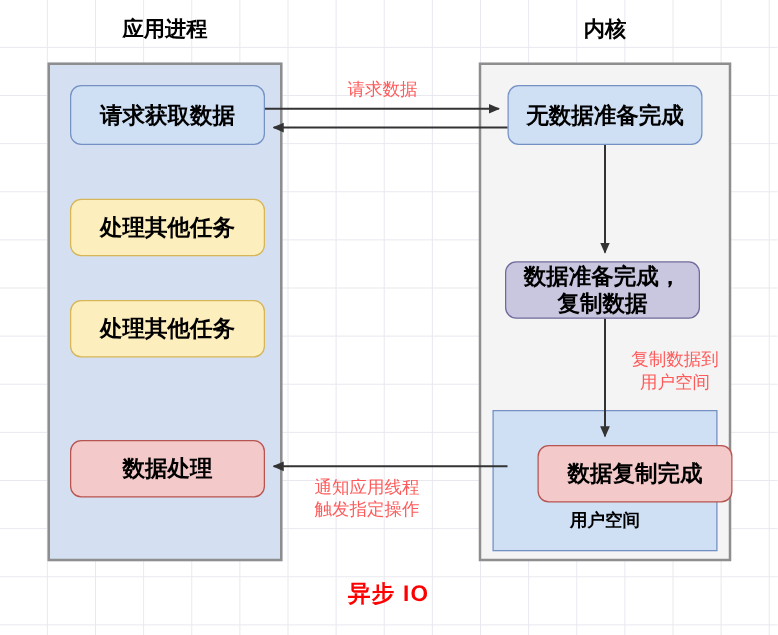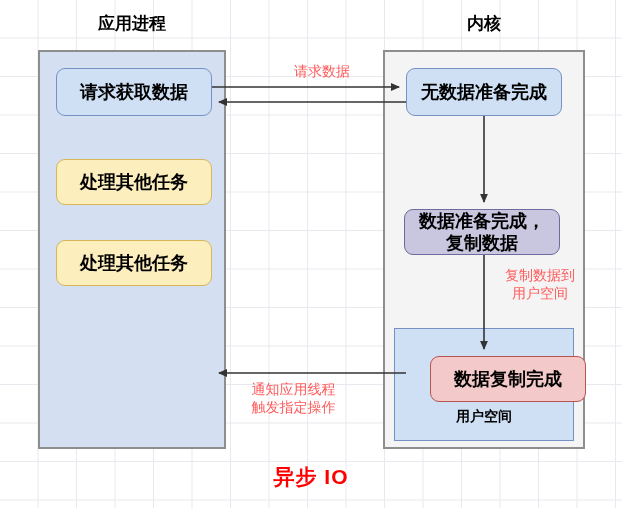--- a/index.html
+++ b/index.html
@@ -109,21 +109,21 @@
     text-align: center;
     white-space: pre-line;
     line-height: 1.25;
   }
   
   #footer-title {
     position: absolute;
     left: 0; top: 463px; width: 622px;
     text-align: center;
     color: #ff0000;
-    font-size: 21px;
+    font-size: 18px;
     font-weight: bold;
     letter-spacing: 1px;
   }
   svg#arrows {
     position: absolute;
     left: 0; top: 0;
     width: 622px;
     height: 508px;
     pointer-events: none;
   }
@@ -136,20 +136,21 @@
   <div class="lbl section-title" style="left:38px; top:14px; width:188px;">应用进程</div>
   <div class="lbl section-title" style="left:383px; top:14px; width:202px;font-family:Liberation Serif, serif;">内核</div>
 
   <div id="app-container" class="container-box"></div>
   <div id="kernel-container" class="container-box"></div>
   <div id="userspace-container" class="container-box"></div>
 
   <div id="node-request" class="node node-blue">请求获取数据</div>
   <div id="node-other1" class="node node-yellow">处理其他任务</div>
   <div id="node-other2" class="node node-yellow">处理其他任务</div>
+  <div id="node-process" class="node node-red">数据处理</div>
 
   <div id="node-nodata" class="node node-blue">无数据准备完成</div>
   <div id="node-ready" class="node node-purple">数据准备完成，
 复制数据</div>
   <div id="node-copied" class="node node-red">数据复制完成</div>
 
   <div id="userspace-caption">用户空间</div>
 
   <svg id="arrows" viewBox="0 0 622 508" xmlns="http://www.w3.org/2000/svg">
     <defs>
@@ -162,21 +163,21 @@
 
     <line x1="406" y1="102" x2="219" y2="102" stroke="#333333" stroke-width="1.6" marker-end="url(#ah)"></line>
 
     <line x1="484" y1="116" x2="484" y2="202" stroke="#333333" stroke-width="1.6" marker-end="url(#ah)"></line>
 
     <line x1="484" y1="255" x2="484" y2="349" stroke="#333333" stroke-width="1.6" marker-end="url(#ah)"></line>
 
     <path d="M406,373 L219,373" stroke="#333333" stroke-width="1.6" fill="none" marker-end="url(#ah)"></path>
   </svg>
 
-  <div class="arrow-label" style="left:252px; top:63px; width:140px;">请求数据</div>
-  <div class="arrow-label" style="left:488px; top:267px; width:104px;text-align:center;">复制数据到
+  <div class="arrow-label" style="left:236px; top:63px; width:140px;">请求数据</div>
+  <div class="arrow-label" style="left:488px; top:279px; width:104px;text-align:center;">复制数据到
 用户空间</div>
   <div class="arrow-label" style="left:216px; top:381px; width:155px;text-align:center;">通知应用线程
 触发指定操作</div>
 
   <div id="footer-title">异步 IO</div>
 
 </div>
 
 </body></html>

